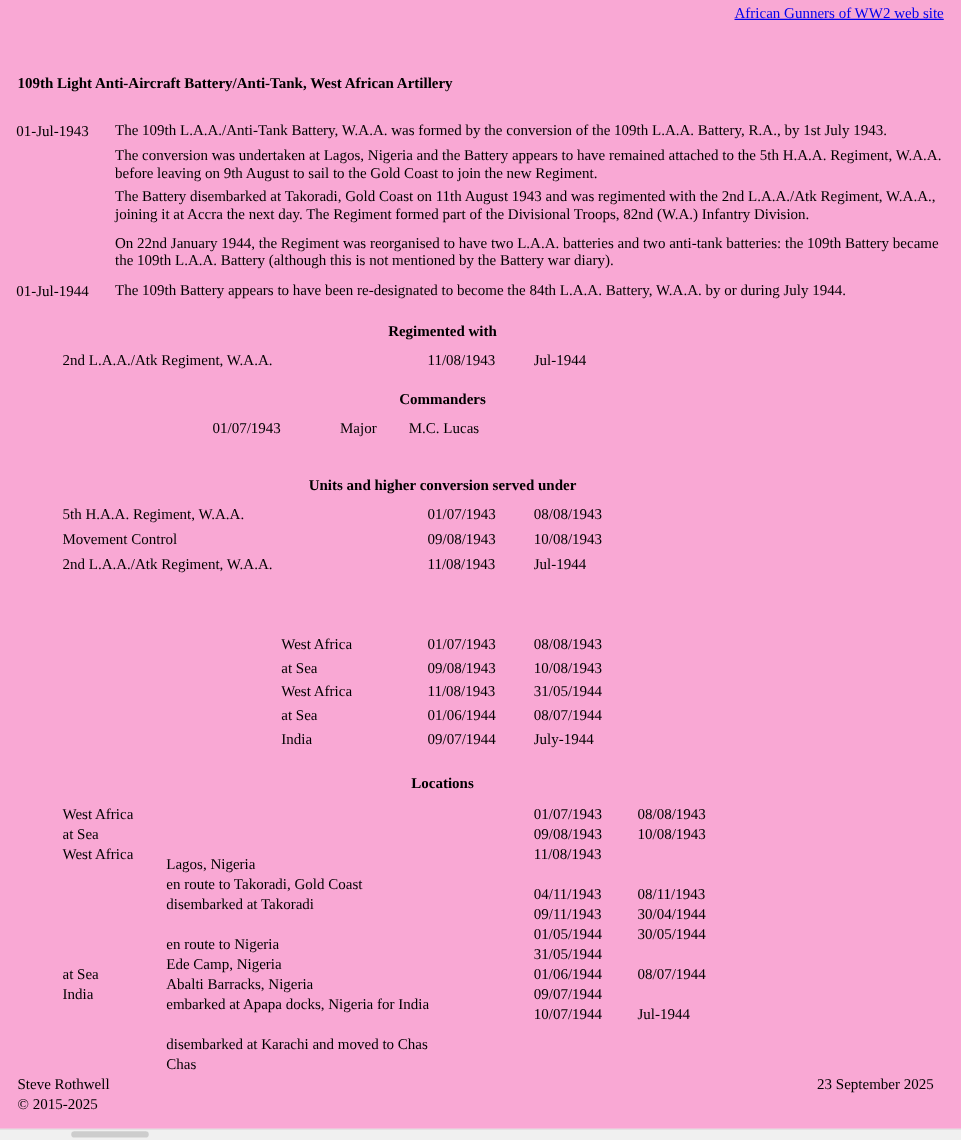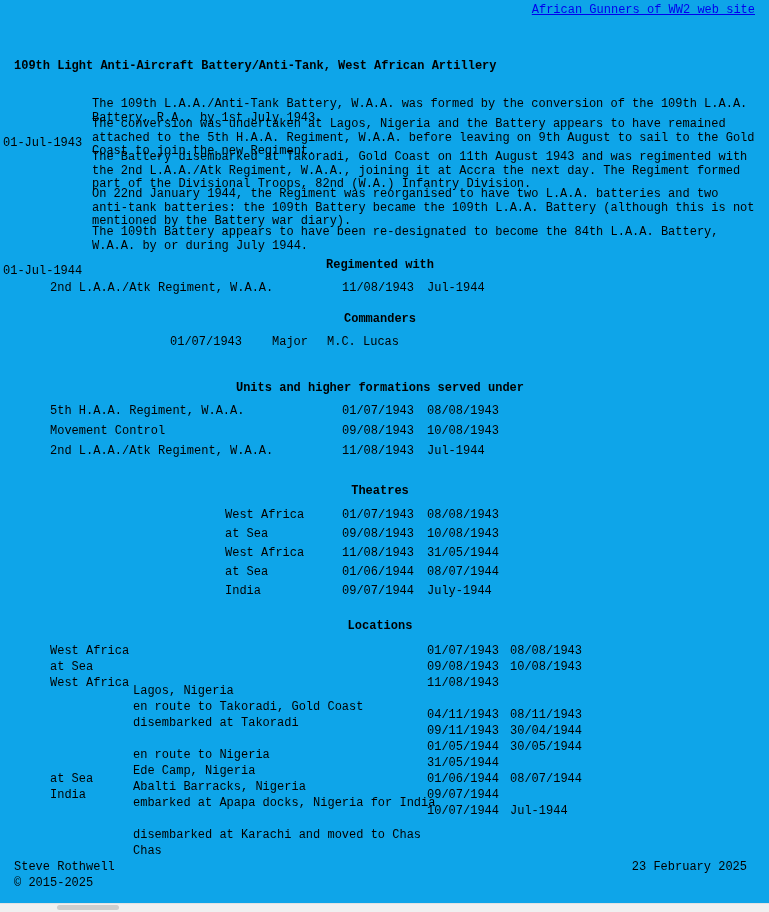--- a/index.html
+++ b/index.html
@@ -1,34 +1,34 @@
 <!DOCTYPE html>
 <html><head>
 <meta charset="utf-8">
 <style>
   html,body { margin:0; padding:0; background:#ffffff; }
   .page {
     position:relative; width:769px; height:912px; overflow:hidden;
-    background:#0ea5e9; color:#000000;
-    font-family:Liberation Mono, monospace;
+    background:#f9a8d4; color:#000000;
+    font-family:Liberation Serif, serif;
     font-size:12px;
   }
   .toplink {
     position:absolute; top:3px; right:14px;
     color:#0000ee; text-decoration:underline; cursor:pointer; white-space:nowrap;
   }
   .title {
     position:absolute; top:59px; left:14px; margin:0;
     font-size:12px; font-weight:bold; white-space:nowrap;
   }
-  .entry-date { position:absolute; left:3px; white-space:nowrap;margin-top:38px; }
+  .entry-date { position:absolute; left:13px; white-space:nowrap; }
   .para { position:absolute; left:92px; width:666px; line-height:13.5px; }
   .sec-heading {
     position:absolute; left:0; width:708px; text-align:center;
-    font-weight:bold; white-space:nowrap;padding-left:26px;
+    font-weight:bold; white-space:nowrap;
   }
   .trow { position:absolute; left:0; width:769px; height:16px; }
   .cell { position:absolute; top:0; white-space:nowrap; }
   .x50  { left:50px; }
   .x133 { left:133px;margin-top:40px; }
   .x170 { left:170px; }
   .x225 { left:225px; }
   .x272 { left:272px; }
   .x327 { left:327px; }
   .x342 { left:342px; }
@@ -70,38 +70,37 @@
     <span class="cell x427">Jul-1944</span>
   </div>
 
   <div class="sec-heading" style="top:312px">Commanders</div>
   <div class="trow" style="top:335px">
     <span class="cell x170">01/07/1943</span>
     <span class="cell x272">Major</span>
     <span class="cell x327">M.C. Lucas</span>
   </div>
 
-  <div class="sec-heading" style="top:381px">Units and higher formations served under</div>
+  <div class="sec-heading" style="top:381px">Units and higher conversion served under</div>
   <div class="trow" style="top:404px">
     <span class="cell x50">5th H.A.A. Regiment, W.A.A.</span>
     <span class="cell x342">01/07/1943</span>
     <span class="cell x427">08/08/1943</span>
   </div>
   <div class="trow" style="top:424px">
     <span class="cell x50">Movement Control</span>
     <span class="cell x342">09/08/1943</span>
     <span class="cell x427">10/08/1943</span>
   </div>
   <div class="trow" style="top:444px">
     <span class="cell x50">2nd L.A.A./Atk Regiment, W.A.A.</span>
     <span class="cell x342">11/08/1943</span>
     <span class="cell x427">Jul-1944</span>
   </div>
 
-  <div class="sec-heading" style="top:484px">Theatres</div>
   <div class="trow" style="top:508px">
     <span class="cell x225">West Africa</span>
     <span class="cell x342">01/07/1943</span>
     <span class="cell x427">08/08/1943</span>
   </div>
   <div class="trow" style="top:527px">
     <span class="cell x225">at Sea</span>
     <span class="cell x342">09/08/1943</span>
     <span class="cell x427">10/08/1943</span>
   </div>
@@ -178,19 +177,19 @@
   </div>
   <div class="trow" style="top:804px">
     <span class="cell x50"></span>
     <span class="cell x133">Chas</span>
     <span class="cell x427">10/07/1944</span>
     <span class="cell x510">Jul-1944</span>
   </div>
 
   <div class="footer-line" style="top:860px">Steve Rothwell</div>
   <div class="footer-line" style="top:876px">© 2015-2025</div>
-  <div class="footer-date">23 February 2025</div>
+  <div class="footer-date">23 September 2025</div>
 
   <div class="hscrollbar">
     <div class="hscroll-thumb"></div>
   </div>
 
 </div>
 
 </body></html>

